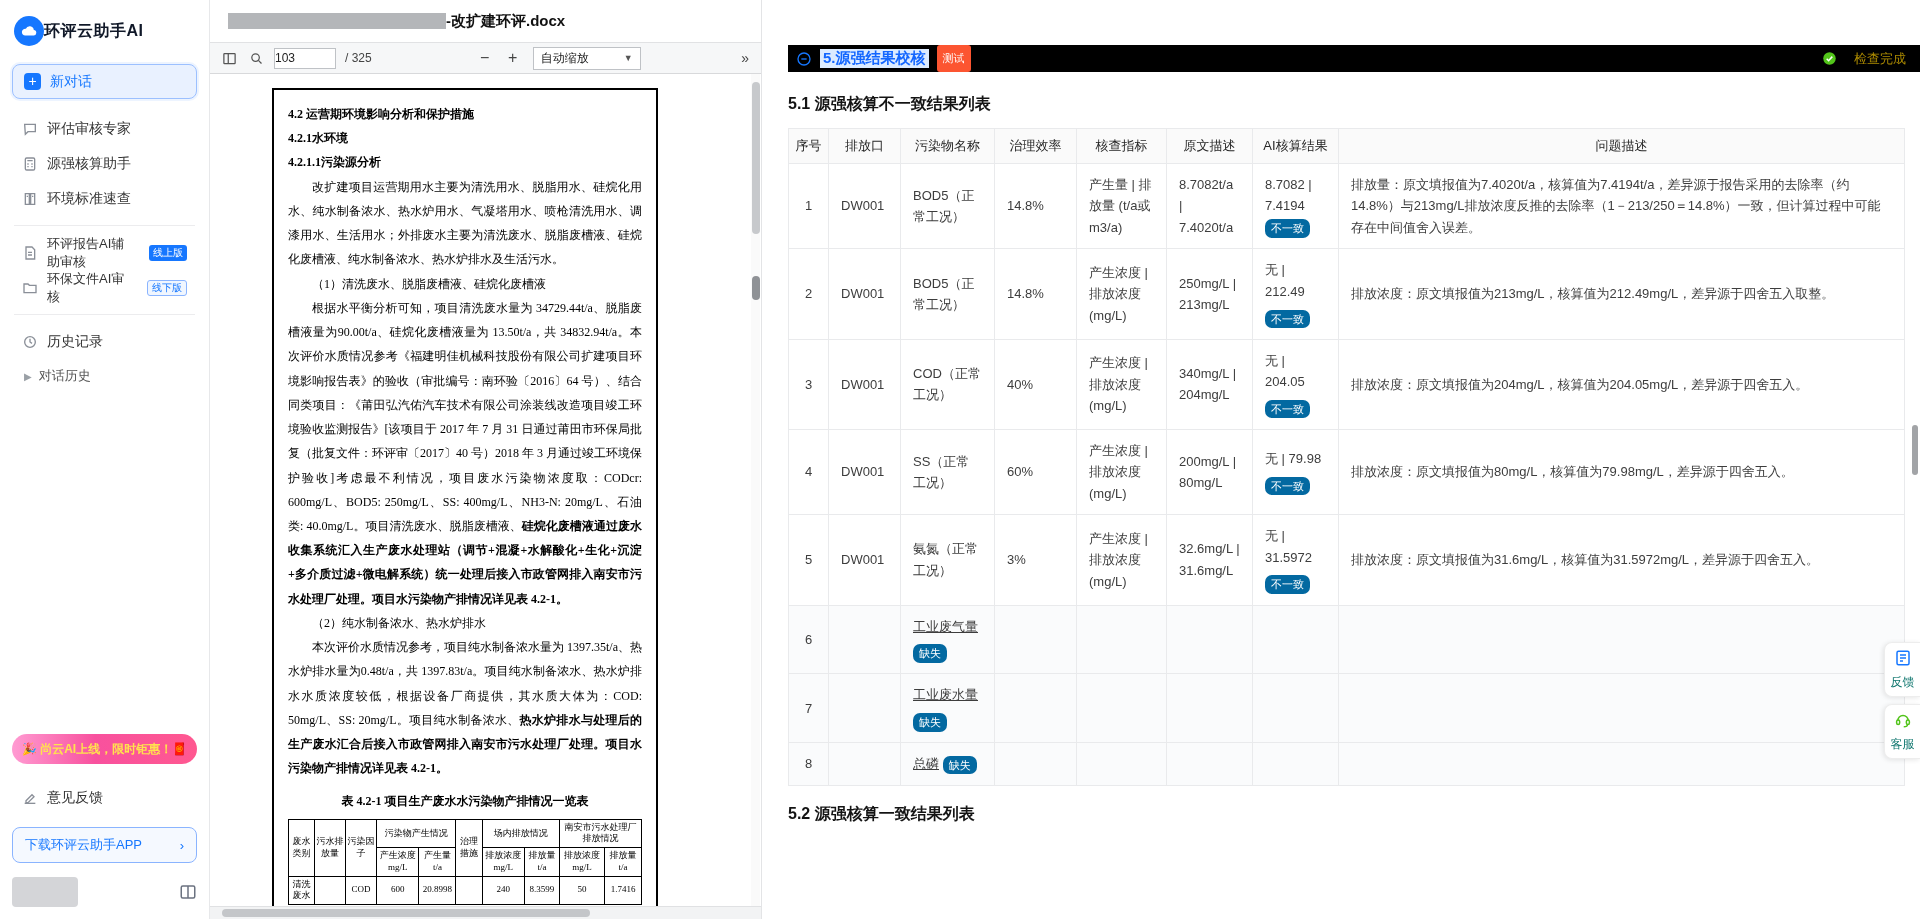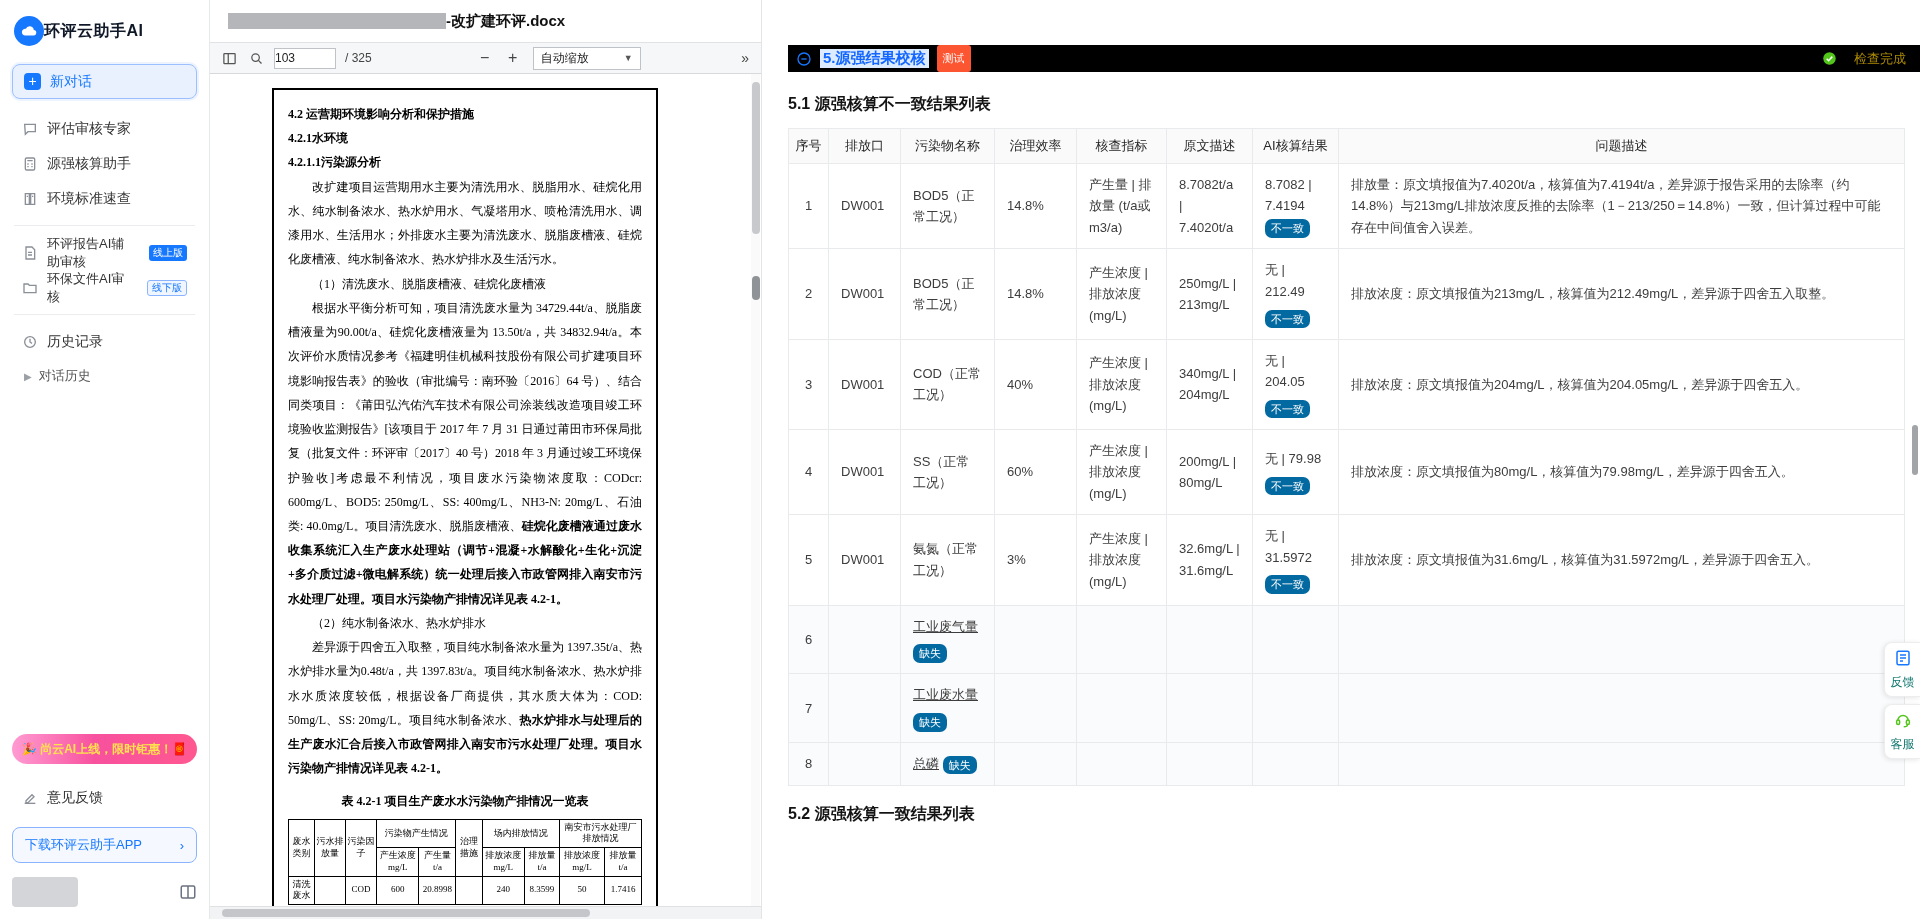--- a/index.html
+++ b/index.html
@@ -234,21 +234,21 @@
       <div class="dp-h">4.2 运营期环境影响分析和保护措施</div>
       <div class="dp-h">4.2.1水环境</div>
       <div class="dp-h">4.2.1.1污染源分析</div>
       <div class="dp-p">改扩建项目运营期用水主要为清洗用水、脱脂用水、硅烷化用水、纯水制备浓水、热水炉用水、气凝塔用水、喷枪清洗用水、调漆用水、生活用水；外排废水主要为清洗废水、脱脂废槽液、硅烷化废槽液、纯水制备浓水、热水炉排水及生活污水。</div>
       <div class="dp-p">（1）清洗废水、脱脂废槽液、硅烷化废槽液</div>
       <div class="dp-p">
         <span>根据水平衡分析可知，项目清洗废水量为 34729.44t/a、脱脂废槽液量为90.00t/a、硅烷化废槽液量为 13.50t/a，共 34832.94t/a。本次评价水质情况参考《福建明佳机械科技股份有限公司扩建项目环境影响报告表》的验收（审批编号：南环验〔2016〕64 号）、结合同类项目：《莆田弘汽佑汽车技术有限公司涂装线改造项目竣工环境验收监测报告》[该项目于 2017 年 7 月 31 日通过莆田市环保局批复（批复文件：环评审〔2017〕40 号）2018 年 3 月通过竣工环境保护验收]考虑最不利情况，项目废水污染物浓度取：CODcr: 600mg/L、BOD5: 250mg/L、SS: 400mg/L、NH3-N: 20mg/L、石油类: 40.0mg/L。项目清洗废水、脱脂废槽液、</span><span class="dp-bold">硅烷化废槽液通过废水收集系统汇入生产废水处理站（调节+混凝+水解酸化+生化+沉淀+多介质过滤+微电解系统）统一处理后接入市政管网排入南安市污水处理厂处理。项目水污染物产排情况详见表 4.2-1。</span>
       </div>
       <div class="dp-p">（2）纯水制备浓水、热水炉排水</div>
       <div class="dp-p">
-        <span>差异源于四舍五入取整，项目纯水制备浓水量为 1397.35t/a、热水炉排水量为0.48t/a，共 1397.83t/a。项目纯水制备浓水、热水炉排水水质浓度较低，根据设备厂商提供，其水质大体为：COD: 50mg/L、SS: 20mg/L。项目纯水制备浓水、</span><span class="dp-bold">热水炉排水与处理后的生产废水汇合后接入市政管网排入南安市污水处理厂处理。项目水污染物产排情况详见表 4.2-1。</span>
+        <span>本次评价水质情况参考，项目纯水制备浓水量为 1397.35t/a、热水炉排水量为0.48t/a，共 1397.83t/a。项目纯水制备浓水、热水炉排水水质浓度较低，根据设备厂商提供，其水质大体为：COD: 50mg/L、SS: 20mg/L。项目纯水制备浓水、</span><span class="dp-bold">热水炉排水与处理后的生产废水汇合后接入市政管网排入南安市污水处理厂处理。项目水污染物产排情况详见表 4.2-1。</span>
       </div>
       <div class="dp-center">表 4.2-1  项目生产废水水污染物产排情况一览表</div>
       <table class="dp-table">
         <tbody>
             <tr>
           <th rowspan="2">废水类别</th>
           <th rowspan="2">污水排放量</th>
           <th rowspan="2">污染因子</th>
           <th colspan="2">污染物产生情况</th>
           <th rowspan="2">治理措施</th>

